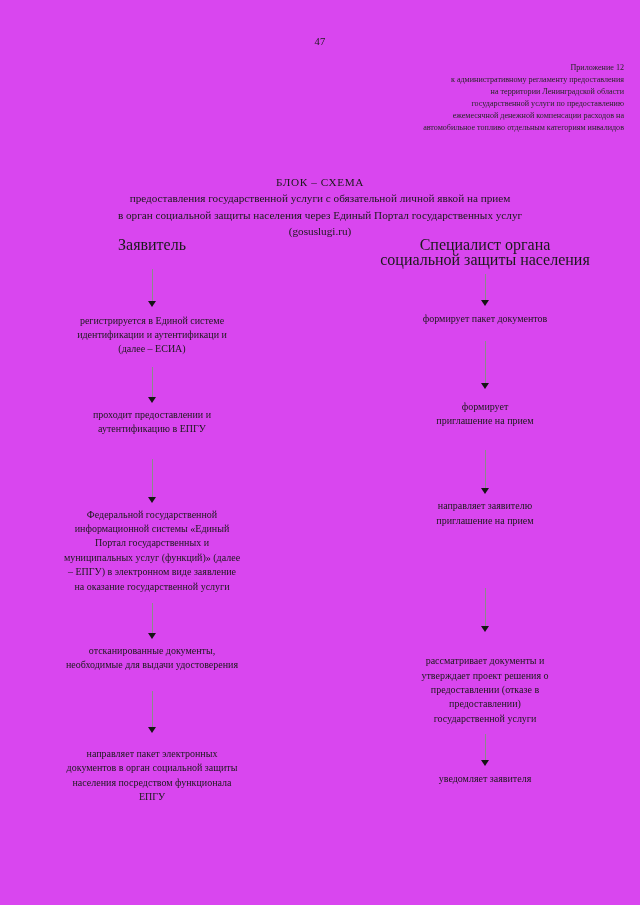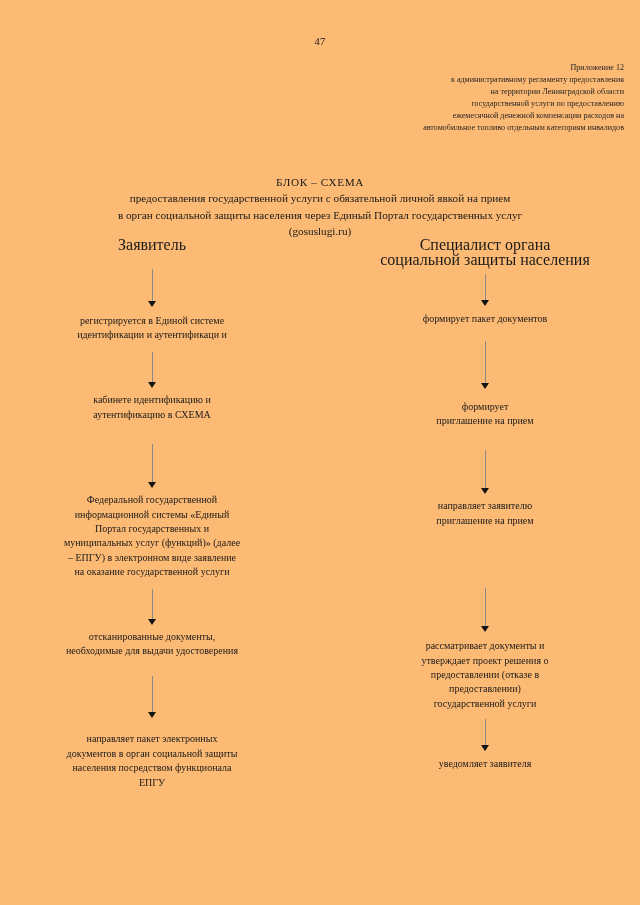--- a/index.html
+++ b/index.html
@@ -10,21 +10,21 @@
   body {
     font-family: "Liberation Serif", "DejaVu Serif", serif;
     color: #1a1a1a;
     -webkit-font-smoothing: antialiased;
   }
   #page {
     position: relative;
     width: 640px;
     height: 905px;
     overflow: hidden;
-    background: #fdba74;
+    background: #d946ef;
   }
 
   
   .page-number {
     position: absolute;
     top: 36px;
     left: 0;
     width: 640px;
     text-align: center;
     font-size: 10.5px;
@@ -129,30 +129,31 @@
     </div>
 
     <div class="arrow" style="height:40px;margin-top:16px;">
       <span class="shaft" style="height:34px;"></span>
       <span class="head" style="top:32px;"></span>
     </div>
 
     <div class="node" style="margin-top:5px;">
       <div>регистрируется в Единой системе</div>
       <div>идентификации и аутентификаци и</div>
+      <div>(далее – ЕСИА)</div>
     </div>
 
     <div class="arrow" style="height:38px;margin-top:10px;">
       <span class="shaft" style="height:32px;"></span>
       <span class="head" style="top:30px;"></span>
     </div>
 
     <div class="node" style="margin-top:3px;">
-      <div>кабинете идентификацию и</div>
-      <div>аутентификацию в СХЕМА</div>
+      <div>проходит предоставлении и</div>
+      <div>аутентификацию в ЕПГУ</div>
     </div>
 
     <div class="arrow" style="height:46px;margin-top:22px;">
       <span class="shaft" style="height:40px;"></span>
       <span class="head" style="top:38px;"></span>
     </div>
 
     <div class="node" style="margin-top:3px;">
       <div>Федеральной государственной</div>
       <div>информационной системы «Единый</div>
@@ -220,21 +221,21 @@
     <div class="node" style="margin-top:3px;">
       <div>направляет заявителю</div>
       <div>приглашение на прием</div>
     </div>
 
     <div class="arrow" style="height:46px;margin-top:60px;">
       <span class="shaft" style="height:40px;"></span>
       <span class="head" style="top:38px;"></span>
     </div>
 
-    <div class="node" style="margin-top:5px;">
+    <div class="node" style="margin-top:20px;">
       <div>рассматривает документы и</div>
       <div>утверждает проект решения о</div>
       <div>предоставлении (отказе в</div>
       <div>предоставлении)</div>
       <div>государственной услуги</div>
     </div>
 
     <div class="arrow" style="height:34px;margin-top:8px;">
       <span class="shaft" style="height:28px;"></span>
       <span class="head" style="top:26px;"></span>

